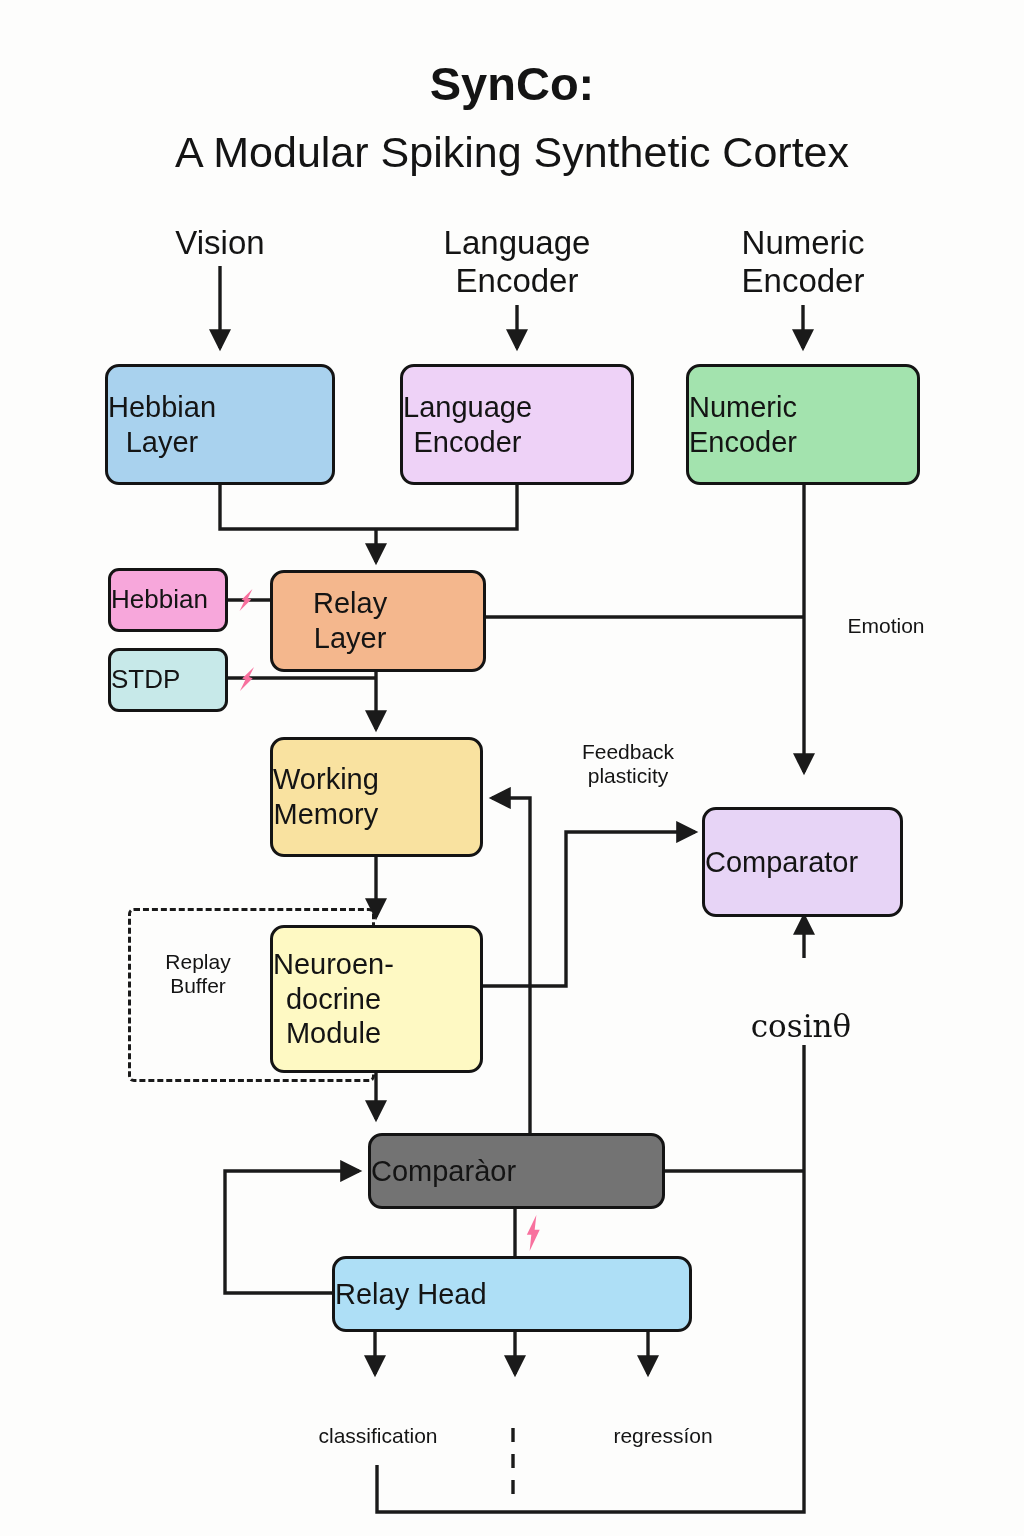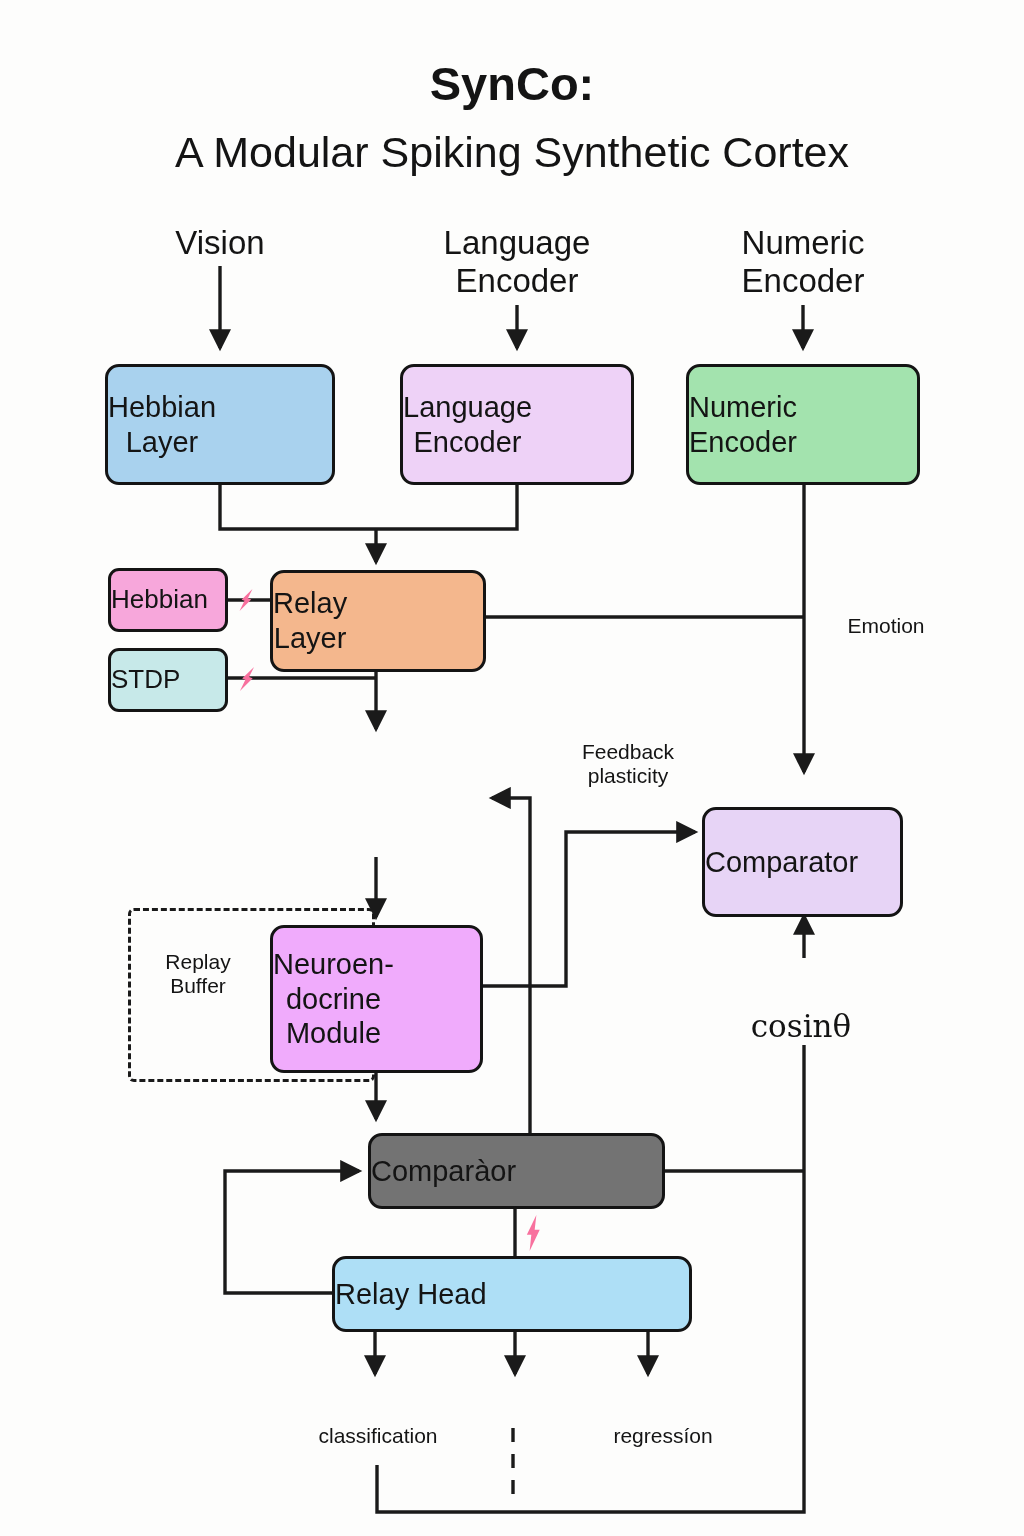--- a/index.html
+++ b/index.html
@@ -102,31 +102,35 @@
 Layer</span>
   </div>
   <div class="node" style="left: 400px; top: 364px; width: 234px; height: 121px; background-color: rgb(238, 210, 247);">
     <span>Language
 Encoder</span>
   </div>
   <div class="node" style="left: 686px; top: 364px; width: 234px; height: 121px; background-color: rgb(163, 227, 174);">
     <span>Numeric
 Encoder</span>
   </div>
-  <div class="node" style="left: 270px; top: 570px; width: 216px; height: 102px; background-color: rgb(244, 183, 141);">
+  <div class="node" style="left: 270px; top: 570px; width: 216px; height: 102px; background-color: rgb(244, 183, 141); padding-left: 40px;">
     <span>Relay
 Layer</span>
   </div>
   <div class="node small" style="left: 108px; top: 568px; width: 120px; height: 64px; background-color: rgb(247, 167, 219);">
     <span>Hebbian</span>
   </div>
   <div class="node small" style="left: 108px; top: 648px; width: 120px; height: 64px; background-color: rgb(199, 233, 233);">
     <span>STDP</span>
   </div>
-  <div class="node" style="left: 270px; top: 925px; width: 213px; height: 148px; background-color: #f0abfc;">
+  <div class="node" style="left: 270px; top: 737px; width: 213px; height: 120px; background-color: rgb(249, 226, 160);">
+    <span>Working
+Memory</span>
+  </div>
+  <div class="node" style="left: 270px; top: 925px; width: 213px; height: 148px; background-color: #fef9c3;">
     <span>Neuroen-
 docrine
 Module</span>
   </div>
   <div class="node" style="left: 702px; top: 782px; width: 201px; height: 110px; background-color: rgb(231, 212, 246); margin-top: 25px;">
     <span>Comparator</span>
   </div>
   <div class="node" style="left: 368px; top: 1133px; width: 297px; height: 76px; background-color: #737373;">
     <span>Comparàor</span>
   </div>

